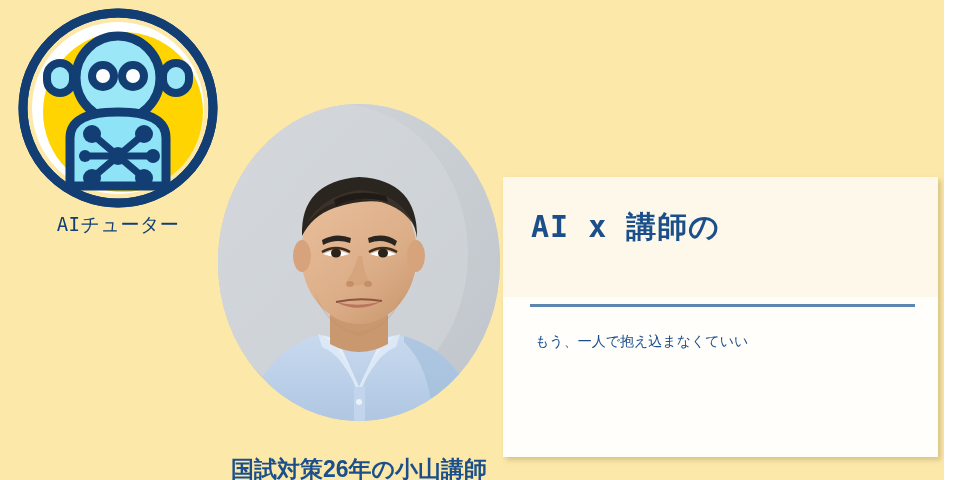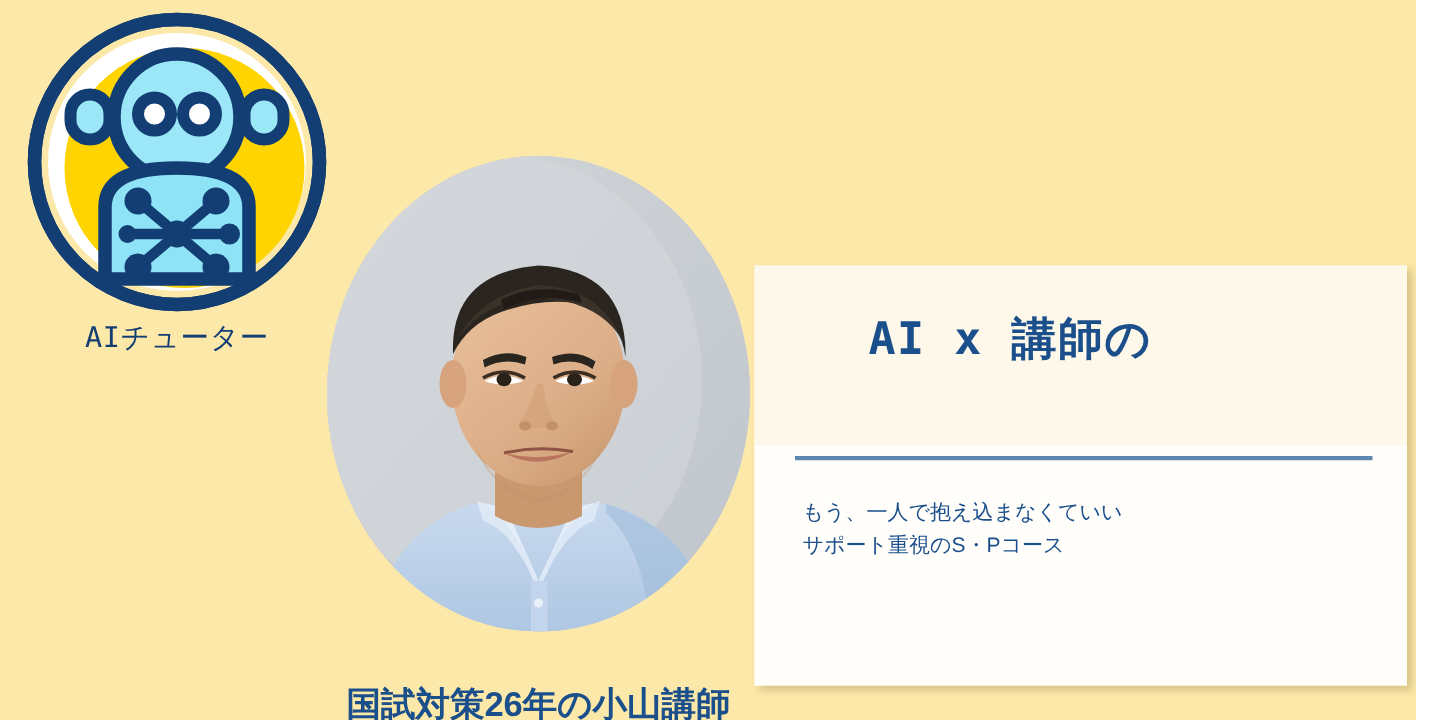--- a/index.html
+++ b/index.html
@@ -100,21 +100,21 @@
     padding: 28px 0 0 0;
     background: #FDF8E9;
     height: 120px;
     box-sizing: border-box;
   }
   .panel-heading-line {
     font-family: "DejaVu Sans Mono", "Liberation Mono", monospace;
     font-size: 30px;
     font-weight: 700;
     color: #1B4F8C;
-    padding-left: 76px;
+    padding-left: 28px;
     line-height: 1.45;
     letter-spacing: 1px;
     white-space: nowrap;
   }
   #panel-divider-area {
     flex: 0 0 auto;
     background: #FFFEFA;
     padding-top: 7px;
   }
   #panel-divider {
@@ -263,18 +263,17 @@
     <div id="panel-heading-area">
       <div class="panel-heading-line">AI x 講師の</div>
     </div>
 
     <div id="panel-divider-area">
       <div id="panel-divider"></div>
     </div>
 
     <div id="panel-body-area">
       <div class="panel-body-line">もう、一人で抱え込まなくていい</div>
-      <div class="panel-body-line">サポート重視のS・Pコース</div>
     </div>
 
   </div>
 
 </div>
 
 </body></html>

